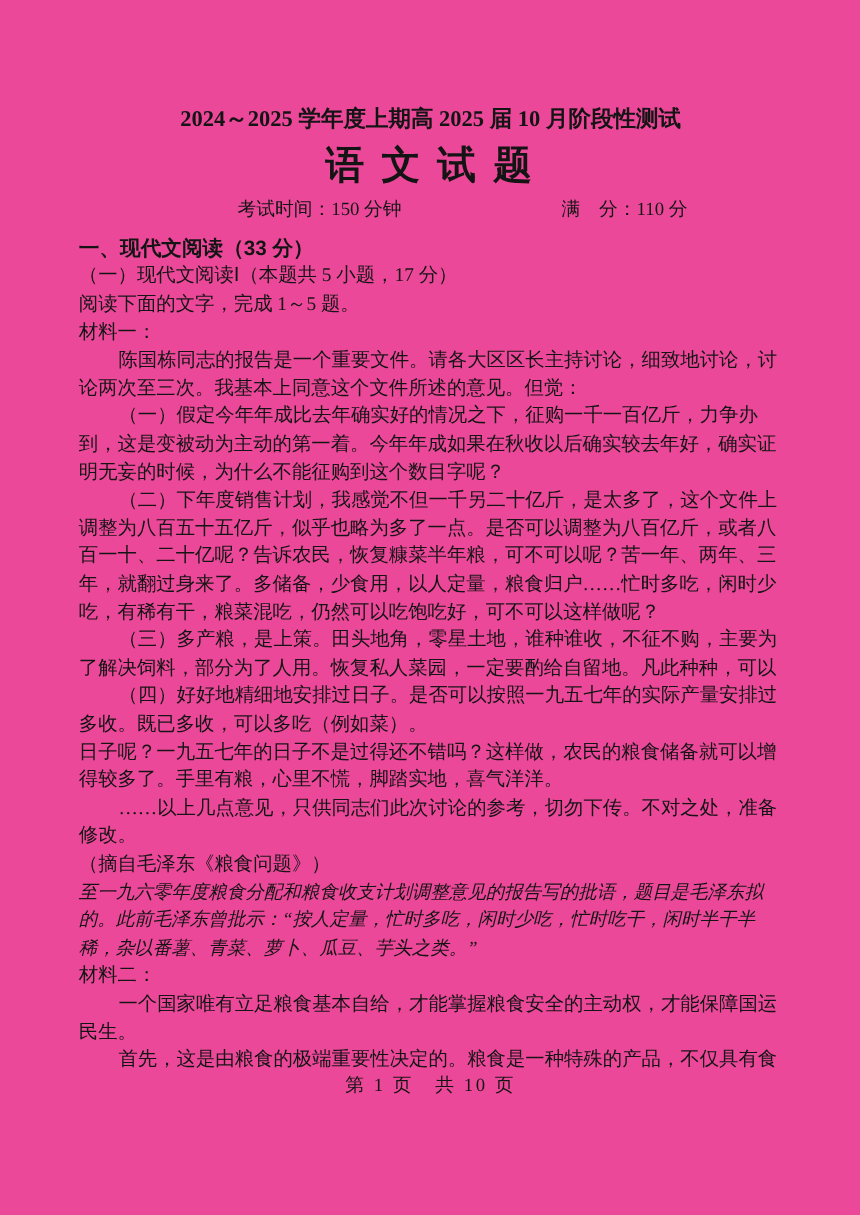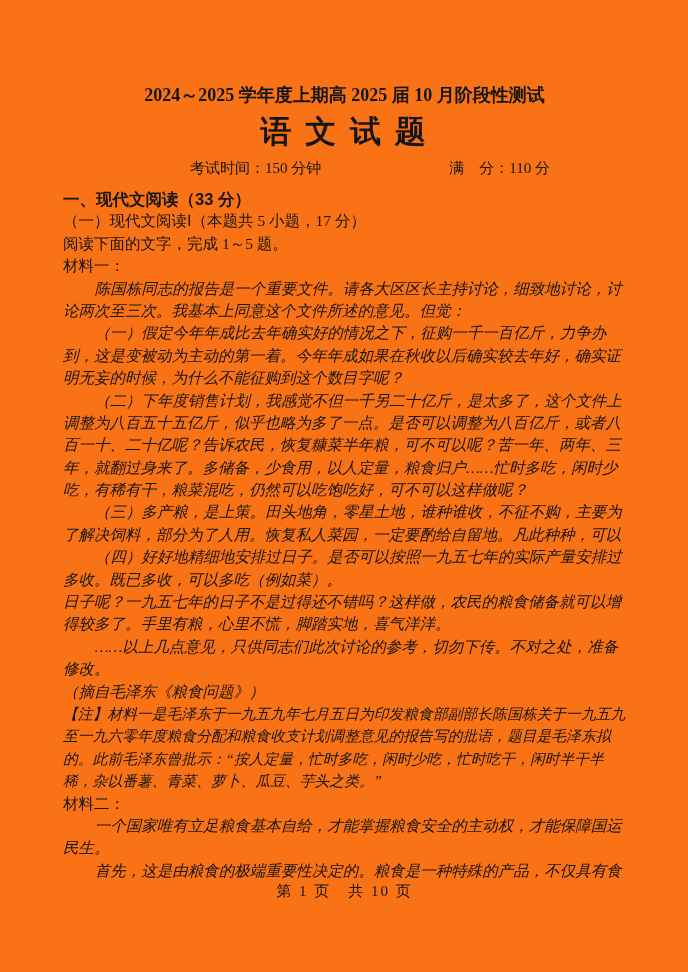--- a/index.html
+++ b/index.html
@@ -4,21 +4,21 @@
 <style>
   html, body {
     margin: 0;
     padding: 0;
     background: #ffffff;
   }
   .page {
     position: relative;
     width: 688px;
     height: 972px;
-    background: #f97316;
+    background: #ec4899;
     color: #141414;
     font-family: "Liberation Serif", serif;
     box-sizing: border-box;
     padding: 84px 62px 0 63px;
     overflow: hidden;
   }
   .subtitle {
     text-align: center;
     font-size: 18px;
     font-weight: 700;
@@ -49,21 +49,21 @@
     height: 22.4px;
     line-height: 22.4px;
     font-size: 15.5px;
     white-space: nowrap;
   }
   .heading {
     font-family: "Liberation Sans", sans-serif;
     font-weight: 700;
     font-size: 16.5px;
   }
-  .kai { font-style: italic; }
+  .kai { }
   .indent { text-indent: 2.05em; }
   .right-align { text-align: left; }
   .note { font-size: 14.8px; font-style: italic; }
 
   .footer {
     text-align: center;
     font-size: 15px;
     line-height: 18px;
     margin-top: 0;
     letter-spacing: 2px;
@@ -100,21 +100,20 @@
       <div class="line kai">吃，有稀有干，粮菜混吃，仍然可以吃饱吃好，可不可以这样做呢？</div>
       <div class="line kai indent">（三）多产粮，是上策。田头地角，零星土地，谁种谁收，不征不购，主要为</div>
       <div class="line kai">了解决饲料，部分为了人用。恢复私人菜园，一定要酌给自留地。凡此种种，可以</div>
       <div class="line kai indent">（四）好好地精细地安排过日子。是否可以按照一九五七年的实际产量安排过</div>
       <div class="line kai">多收。既已多收，可以多吃（例如菜）。</div>
       <div class="line kai">日子呢？一九五七年的日子不是过得还不错吗？这样做，农民的粮食储备就可以增</div>
       <div class="line kai">得较多了。手里有粮，心里不慌，脚踏实地，喜气洋洋。</div>
       <div class="line kai indent">……以上几点意见，只供同志们此次讨论的参考，切勿下传。不对之处，准备</div>
       <div class="line kai">修改。</div>
       <div class="line kai right-align">（摘自毛泽东《粮食问题》）</div>
-      <div class="line note">【注】材料一是毛泽东于一九五九年七月五日为印发粮食部副部长陈国栋关于一九五九</div>
       <div class="line note">至一九六零年度粮食分配和粮食收支计划调整意见的报告写的批语，题目是毛泽东拟</div>
       <div class="line note">的。此前毛泽东曾批示：“按人定量，忙时多吃，闲时少吃，忙时吃干，闲时半干半</div>
       <div class="line note">稀，杂以番薯、青菜、萝卜、瓜豆、芋头之类。”</div>
       <div class="line plain">材料二：</div>
       <div class="line kai indent">一个国家唯有立足粮食基本自给，才能掌握粮食安全的主动权，才能保障国运</div>
       <div class="line kai">民生。</div>
       <div class="line kai indent">首先，这是由粮食的极端重要性决定的。粮食是一种特殊的产品，不仅具有食</div>
     </div>
 
   <div class="footer">第 1 页　共 10 页</div>

